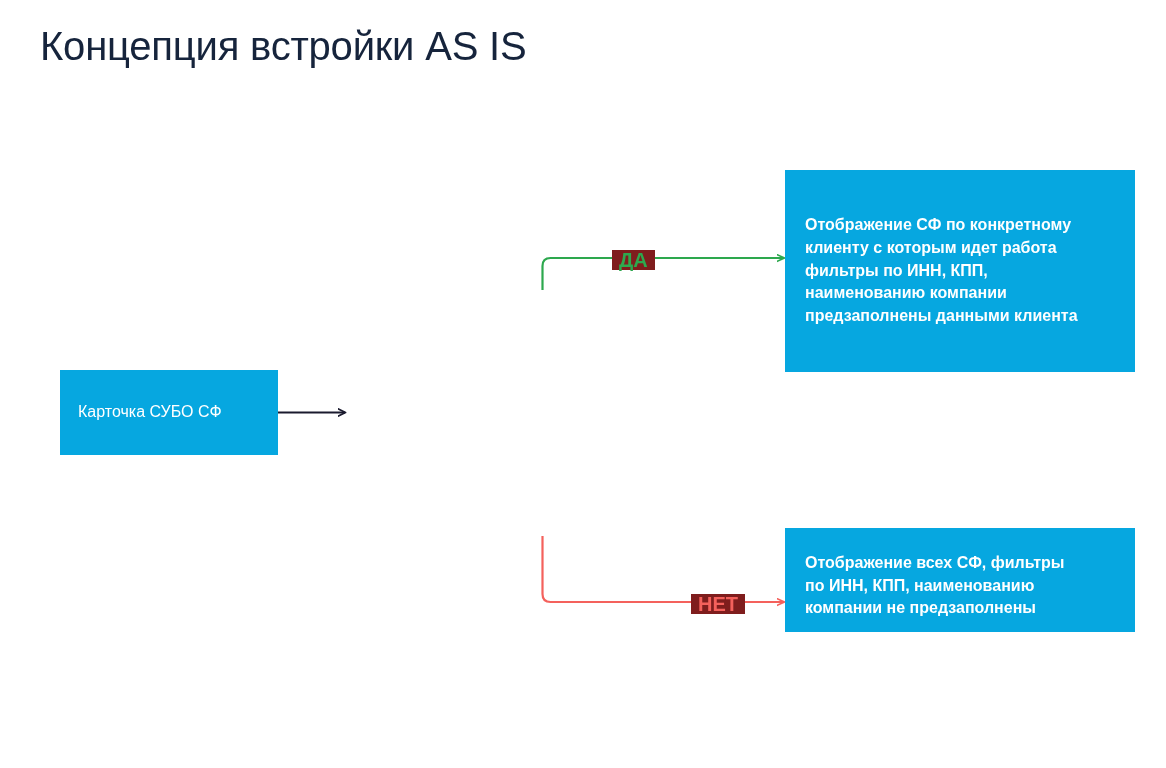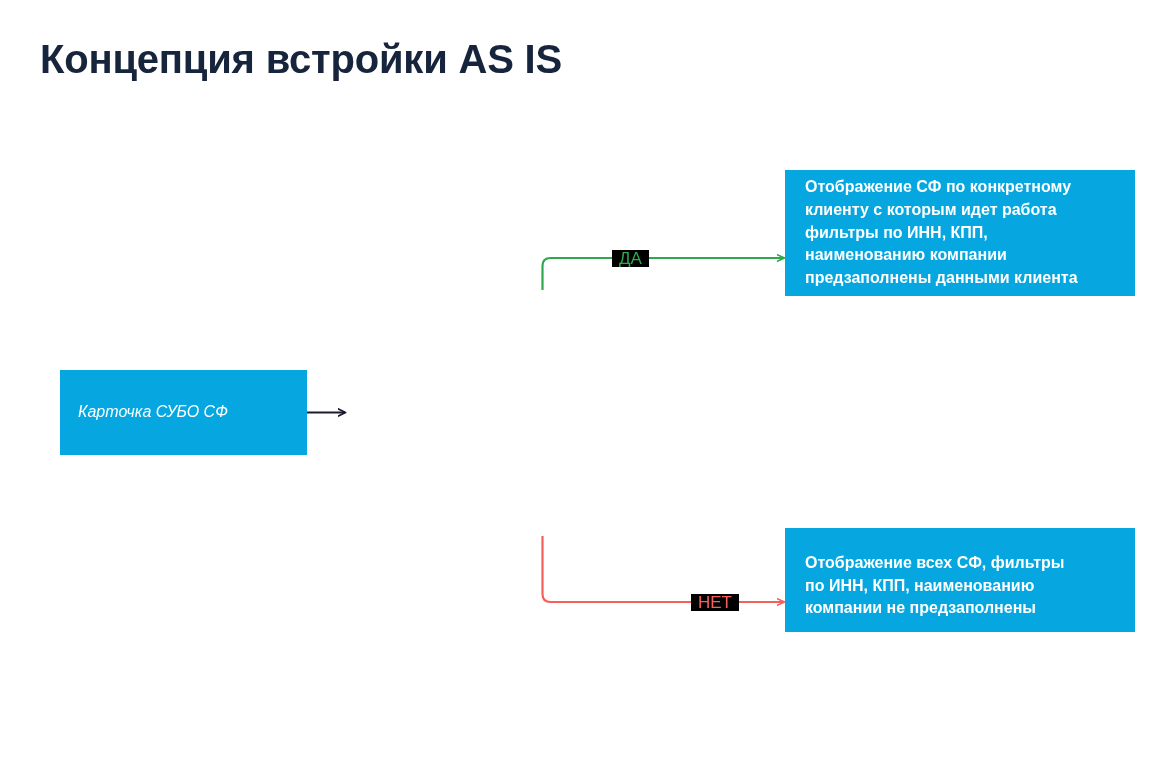--- a/index.html
+++ b/index.html
@@ -19,23 +19,23 @@
   .slide {
     position: absolute;
     inset: 0;
     background: #ffffff;
   }
 
   
   .slide-title {
     position: absolute;
     left: 40px;
-    top: 36px;
+    top: 23px;
     font-size: 40px;
-    font-weight: bold;
+    font-weight: normal;
     color: #16243C;
     letter-spacing: -0.2px;
     white-space: nowrap;
     line-height: 1.15;
   }
 
   
   .connectors {
     position: absolute;
     left: 0;
@@ -54,34 +54,33 @@
     color: #ffffff;
   }
 
   .rect-node {
     background: #06A7E0;
   }
 
   .node-start {
     left: 60px;
     top: 370px;
-    width: 247px;
+    width: 218px;
     height: 85px;
     padding-left: 18px;
     font-size: 16px;
     font-weight: normal;
     line-height: 1.3;
-    font-style: italic;
   }
 
   .node-yes {
     left: 785px;
     top: 170px;
     width: 350px;
-    height: 126px;
+    height: 202px;
     padding: 0 20px 0 20px;
     font-size: 16px;
     font-weight: bold;
     line-height: 1.42;
   }
 
   .node-no {
     left: 785px;
     top: 528px;
     width: 350px;
@@ -123,23 +122,23 @@
     font-size: 16.5px;
     line-height: 1.33;
     white-space: pre-line;
     padding: 0 36px;
     box-sizing: border-box;
   }
 
   
   .edge-label {
     position: absolute;
-    font-size: 17px;
-    font-weight: normal;
-    background: #000000;
+    font-size: 20px;
+    font-weight: bold;
+    background: #7f1d1d;
     padding: 0 7px;
     line-height: 1;
     white-space: nowrap;
   }
   .edge-label-yes {
     left: 612px;
     top: 250px;
     color: #2DA84E;
   }
   .edge-label-no {

